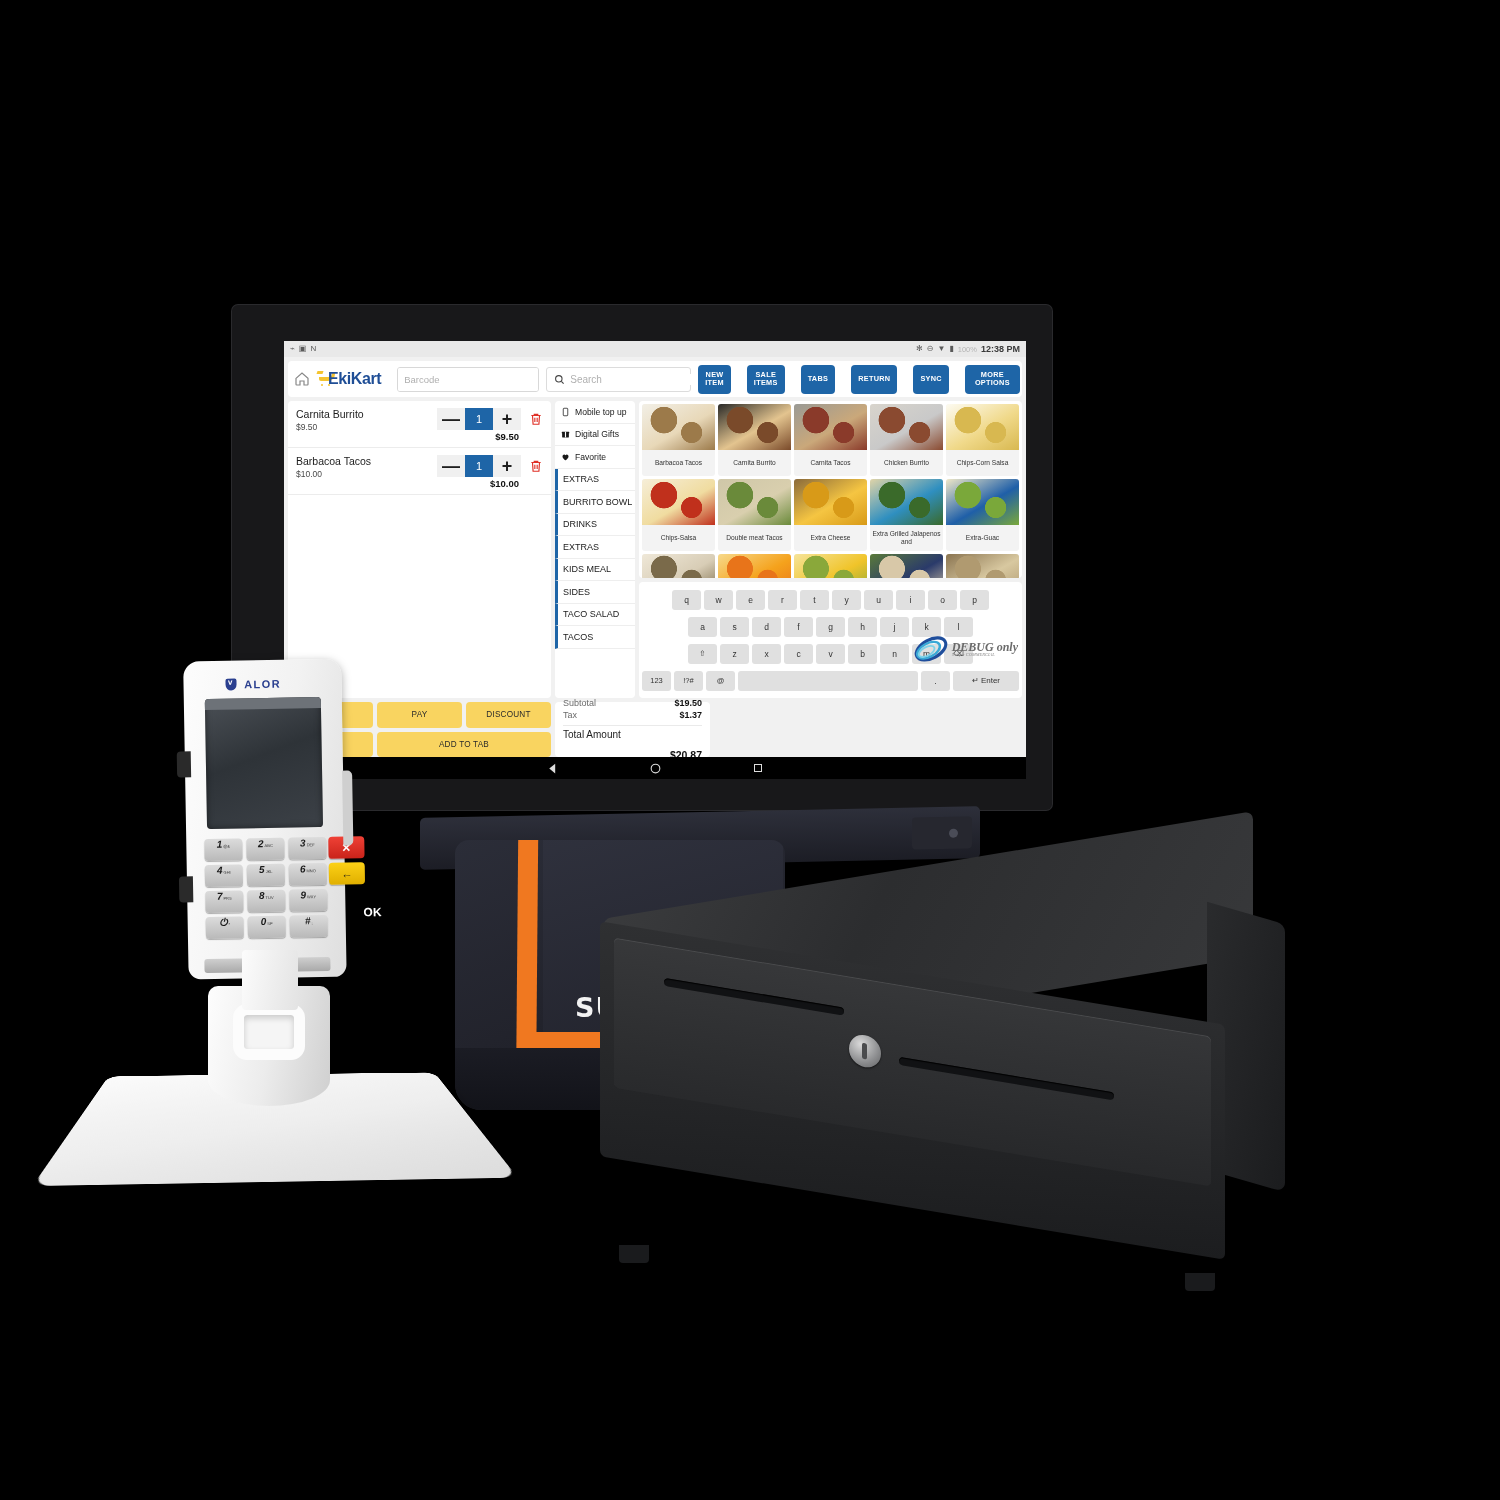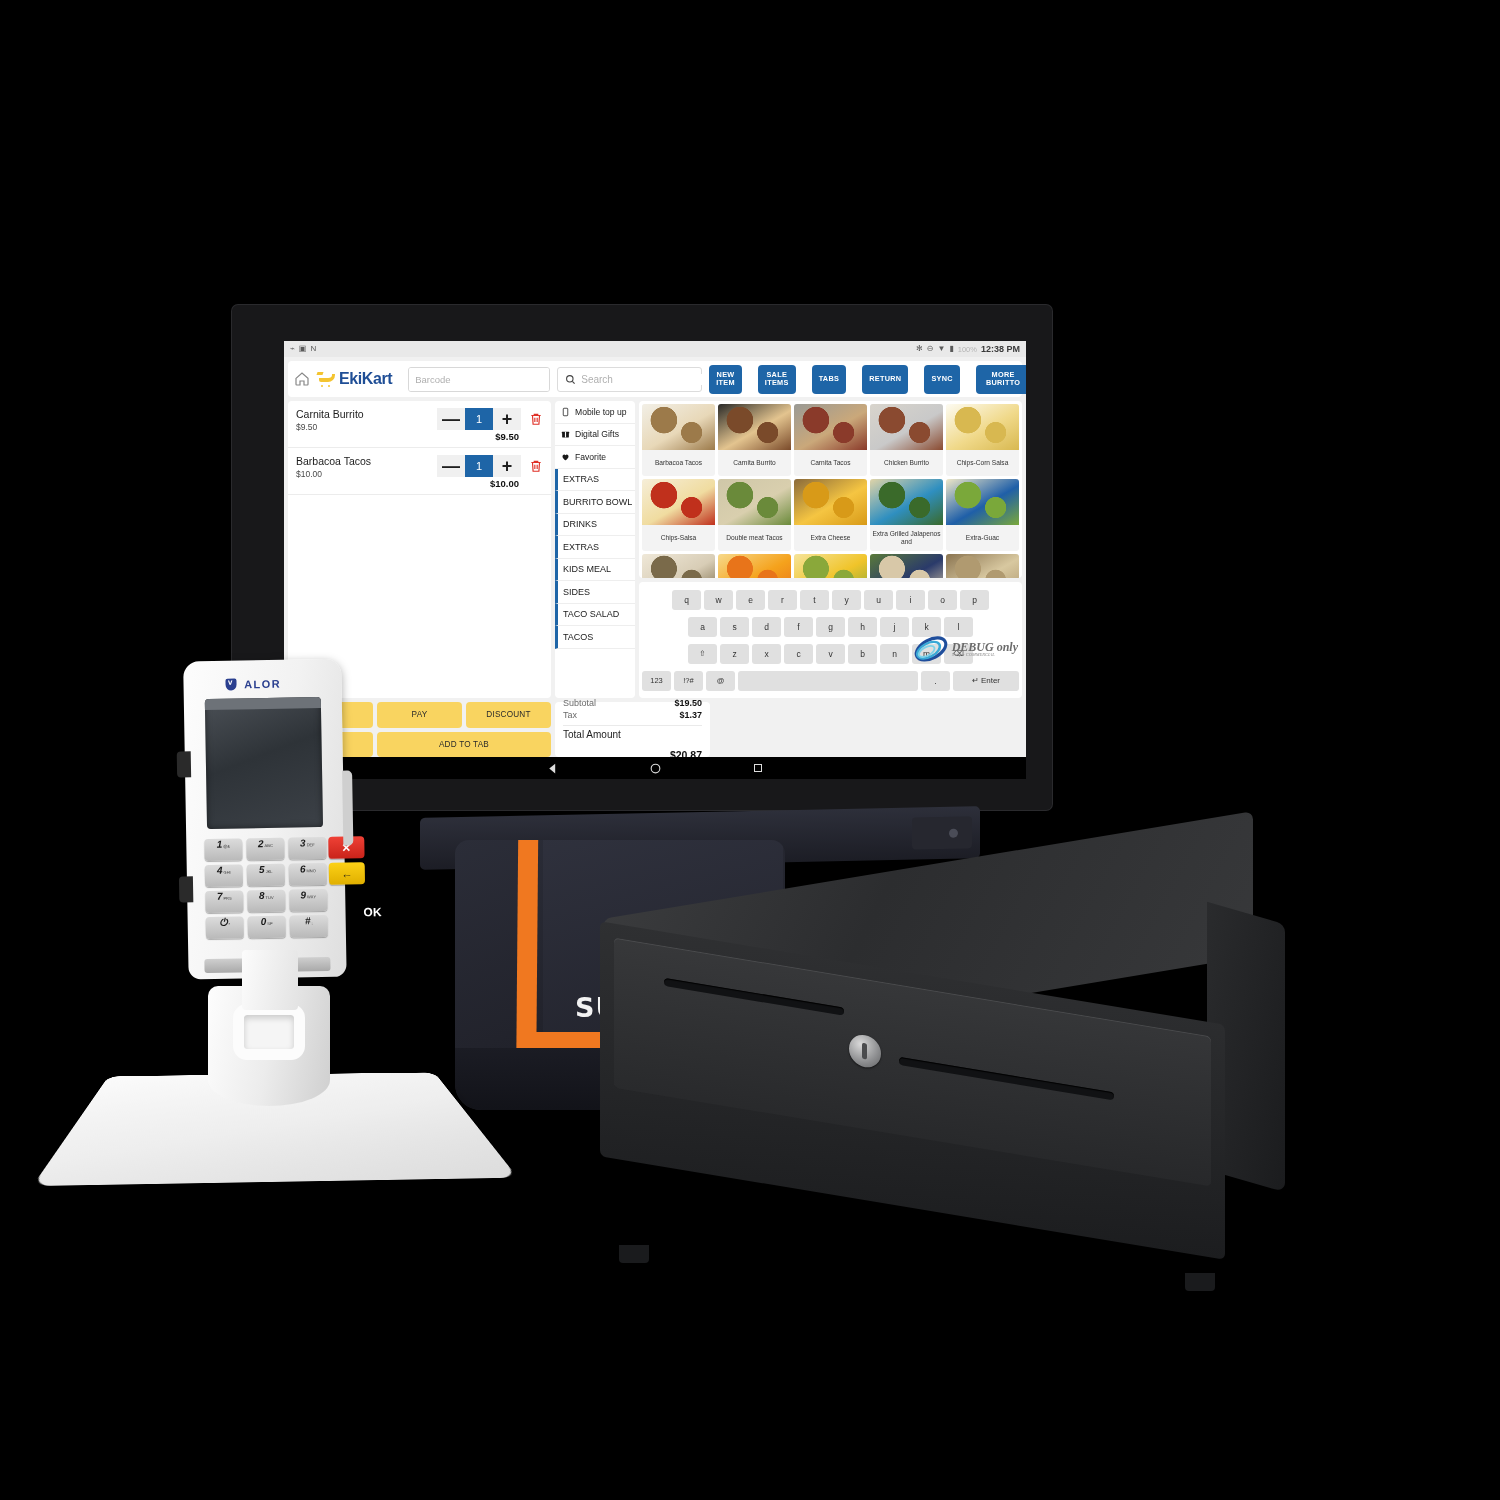--- a/index.html
+++ b/index.html
@@ -35,21 +35,21 @@
   .sbatt-pct { color:#b5b5b5; font-size:7.5px; }
   .sclock { color:#3a3a3a; font-size:9px; font-weight:bold; }
 
   
   #appbody { background:#f1f1f1; padding:4px; height:400px; }
   #header {
     background:#fff; border-radius:4px; height:36px;
     display:flex; align-items:center; padding:0 6px; gap:7px;
   }
   .home-icon { width:16px; height:16px; color:#888; flex:none; }
-  .logo { display:flex; align-items:center; gap:12px; flex:none; }
+  .logo { display:flex; gap:1px; flex:none; }
   .logo .cart {
     width:19px; height:16px; position:relative;
   }
   .logo .cart .body{
     position:absolute; left:2px; top:3px; width:16px; height:8px;
     border-bottom:4px solid #f4c430; border-right:3px solid #f4c430;
     border-radius:0 0 7px 2px;
   }
   .logo .cart .handle{
     position:absolute; left:0px; top:1px; width:6px; height:3px;
@@ -455,21 +455,21 @@
           <input placeholder="Search" style="">
         </div>
 
         <div class="tbtns">
           <button class="tbtn">NEW ITEM</button>
           <button class="tbtn">SALE ITEMS</button>
           <button class="tbtn">TABS</button>
           <button class="tbtn">RETURN</button>
           <button class="tbtn">SYNC</button>
           <button class="tbtn wide">MORE
-BURITTO</button>
+OPTIONS</button>
         </div>
       </div>
 
       <div id="main">
 
         <div id="cart">
           <div class="cart-row">
             <div class="cart-left">
               <div class="cart-name">Carnita Burrito</div>
               <div class="cart-price">$9.50</div>

